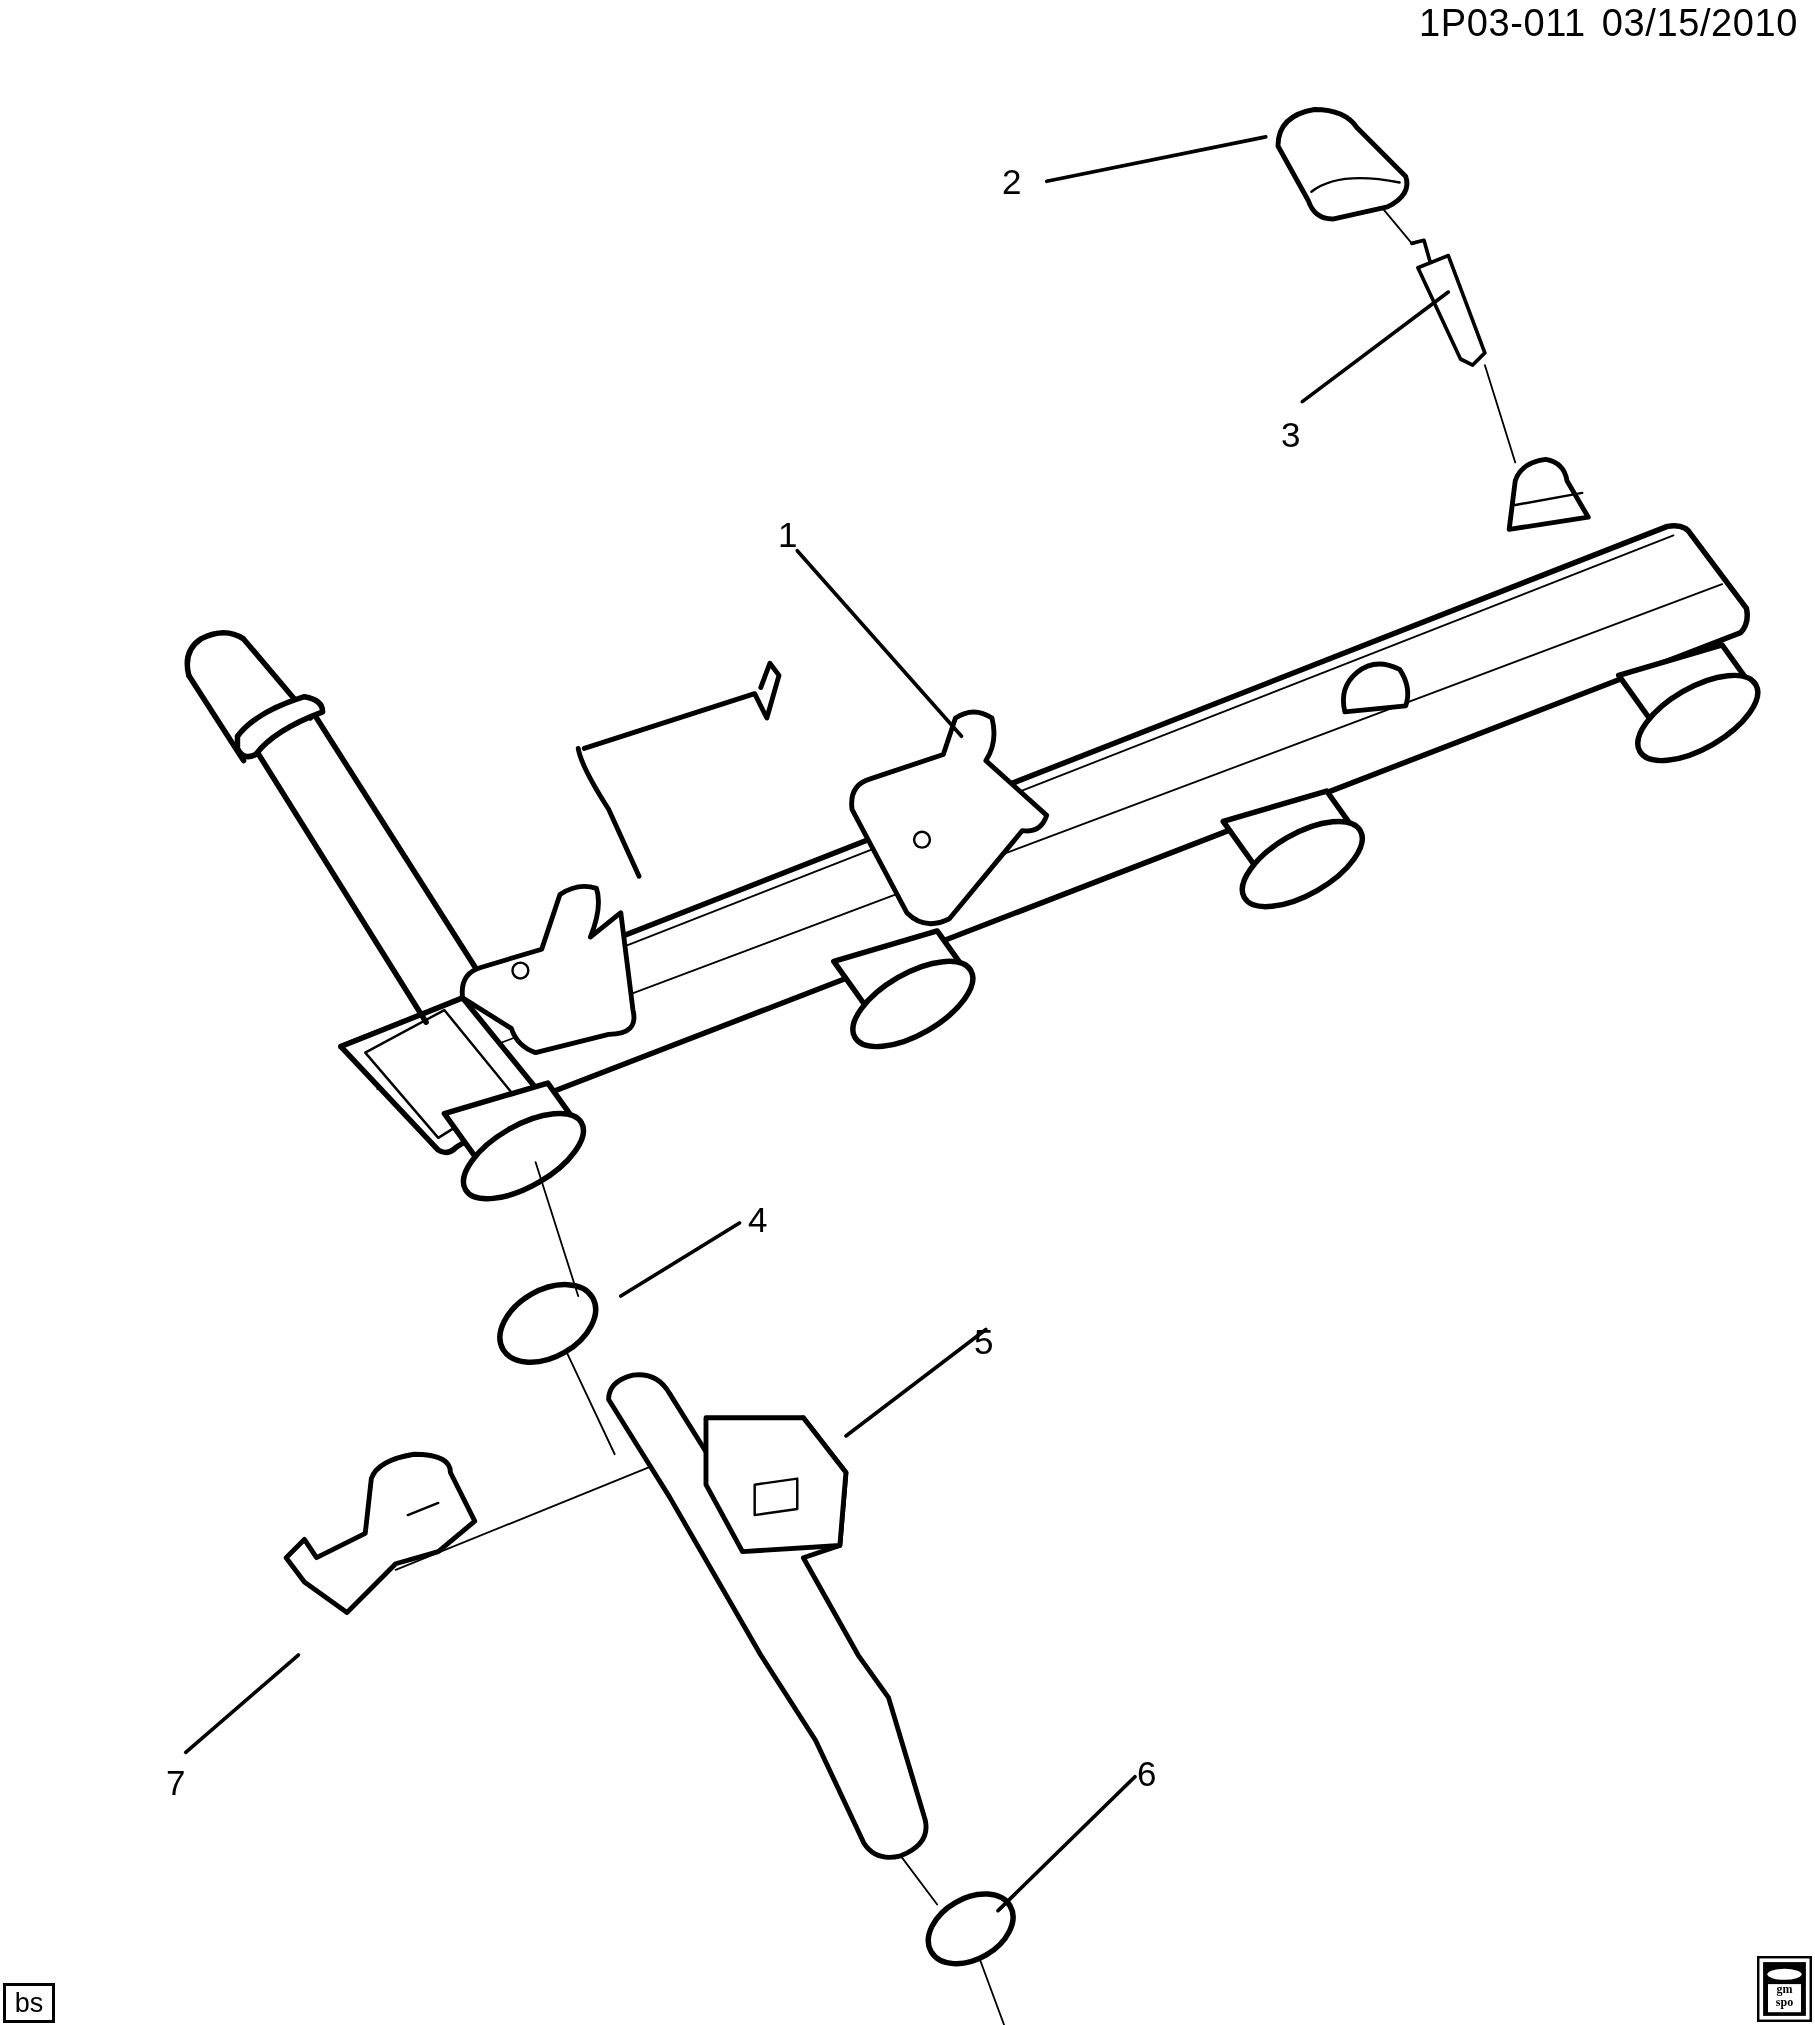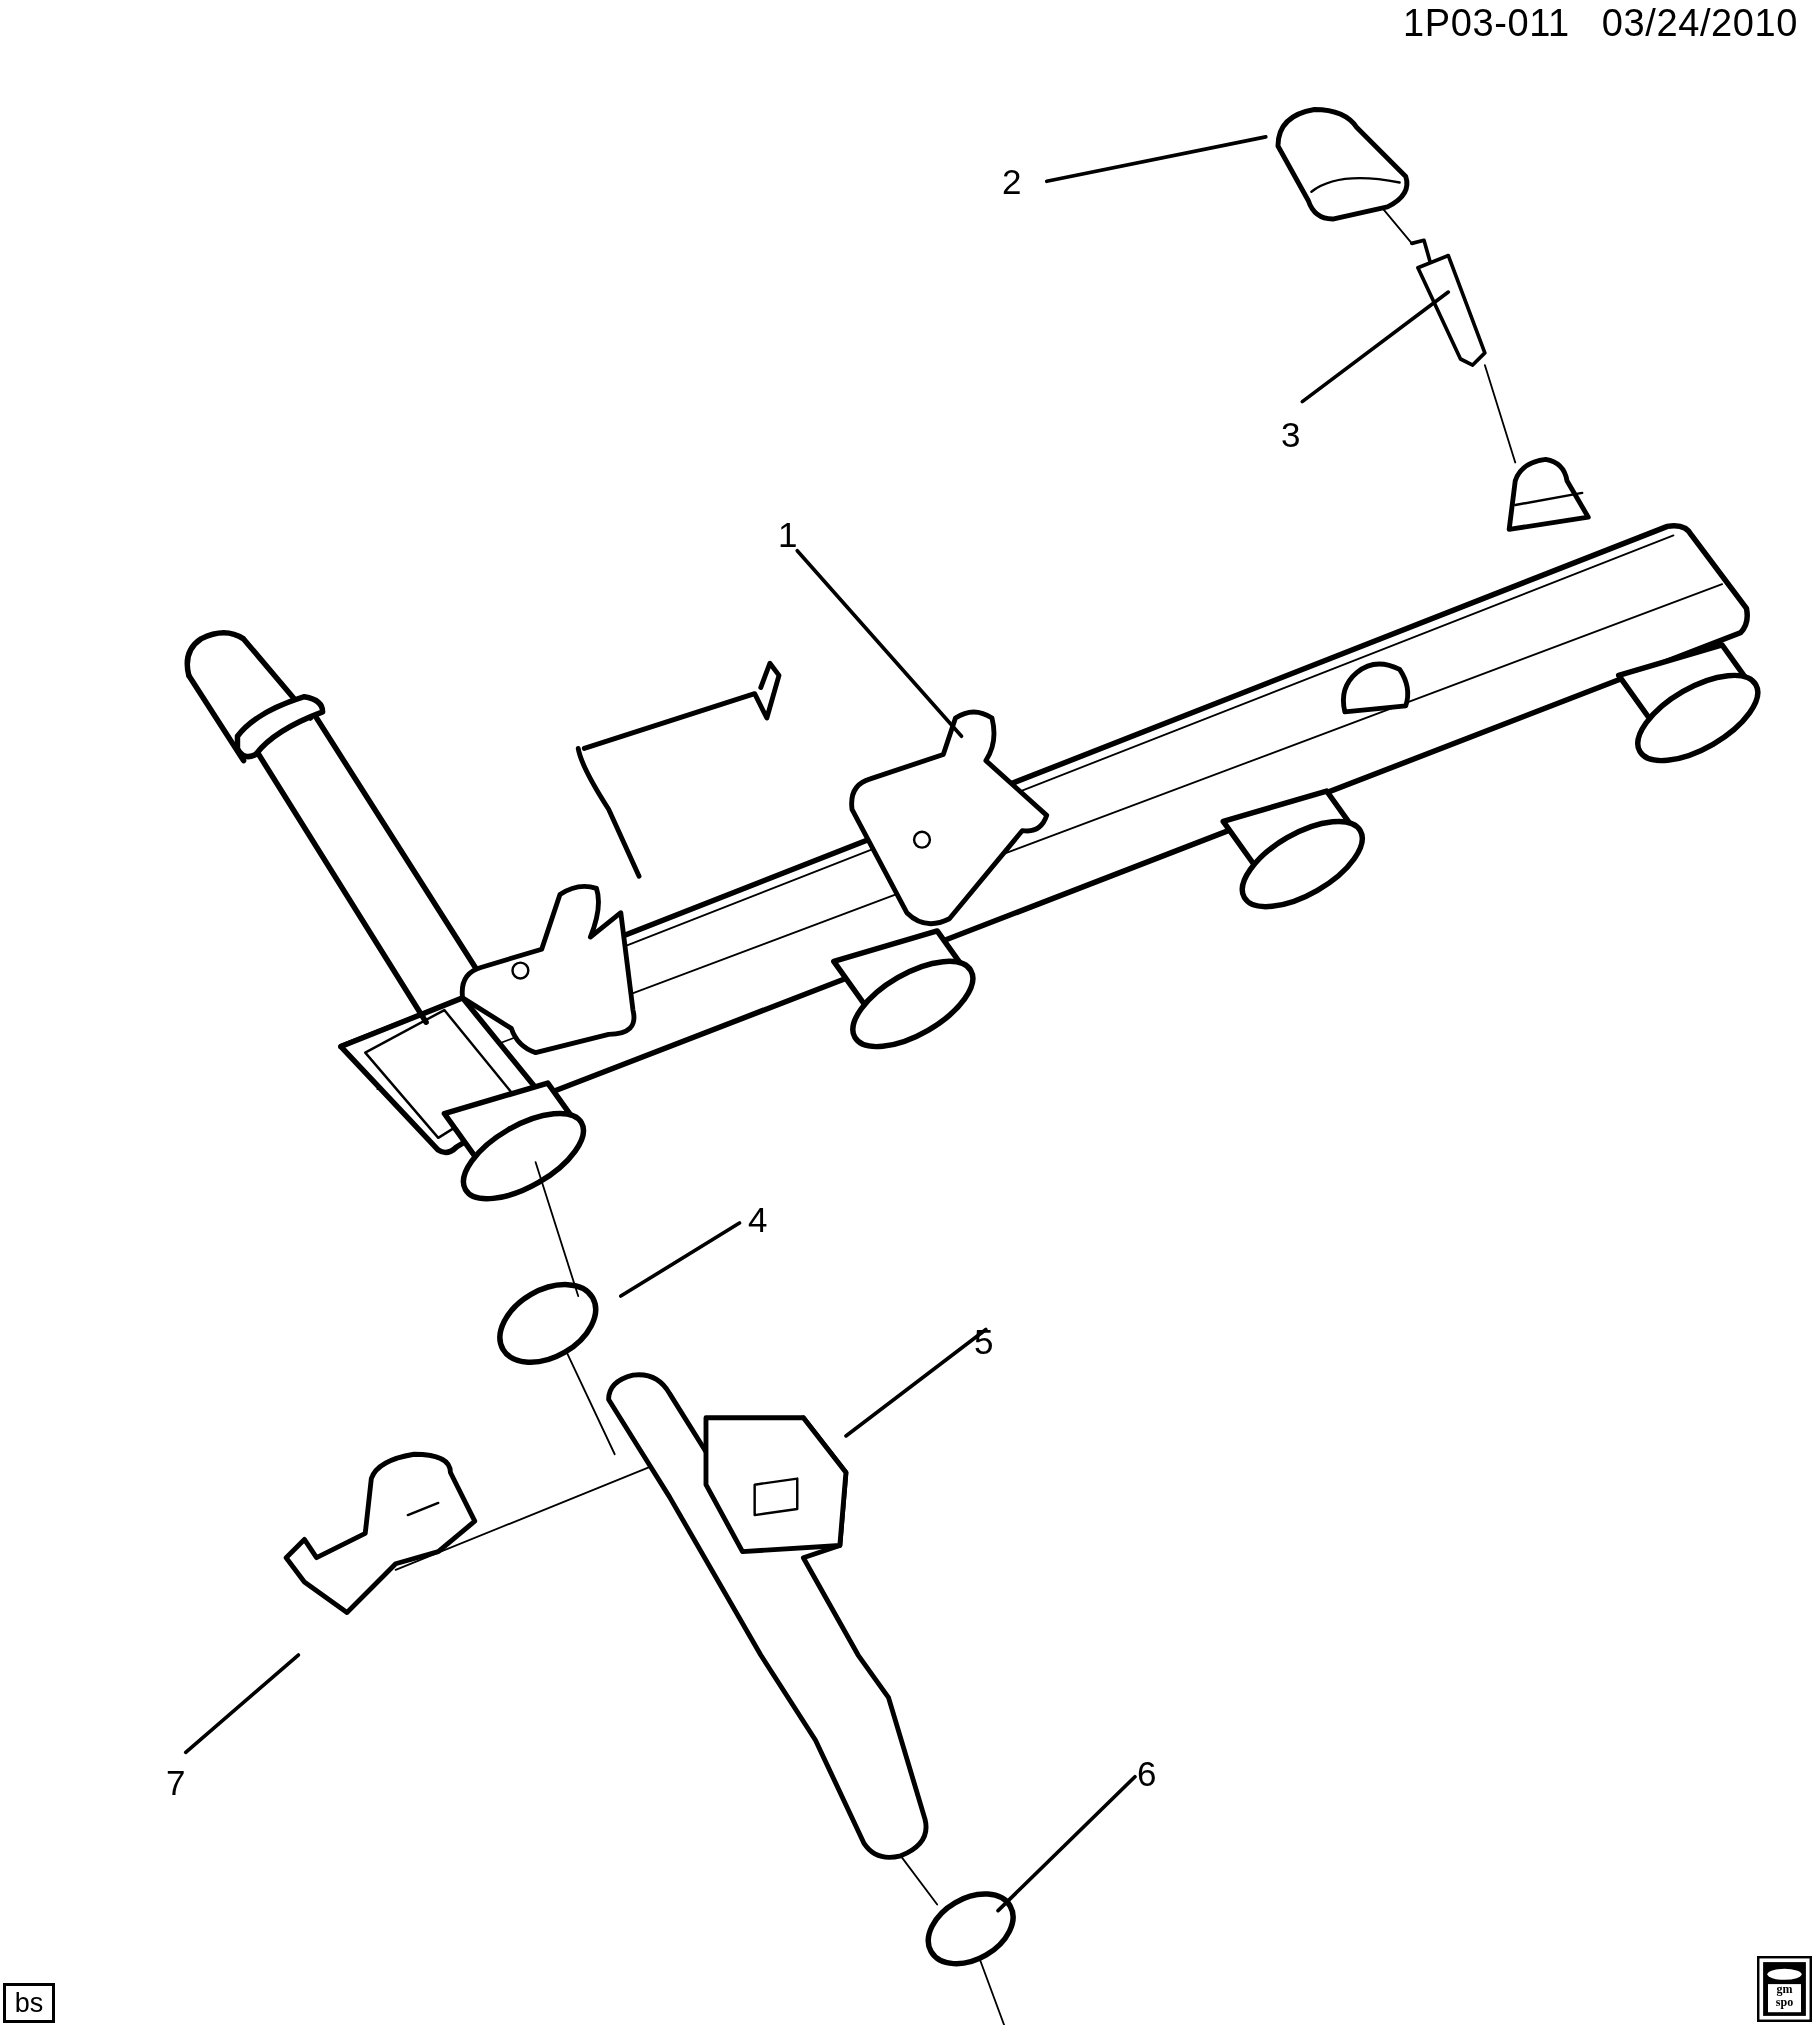--- a/index.html
+++ b/index.html
@@ -1,32 +1,32 @@
 <!DOCTYPE html>
 <html style="font-size:9.7px"><head>
 <meta charset="utf-8">
 <style>
   html, body { margin:0; padding:0; background:#ffffff; }
   body { width:1816px; height:2025px; position:relative; overflow:hidden;
          font-family:"Liberation Sans", sans-serif; color:#000; }
   .hdr { position:absolute; top:2.4px; right:18px; font-size:38px; letter-spacing:0.6px;
          white-space:nowrap; }
-  .hdr span { margin-left:32px; }
+  .hdr span { margin-left:16px; }
   svg.art { position:absolute; left:0; top:0; }
   .callout { position:absolute; font-size:35px; line-height:1; }
   .bs { position:absolute; left:3px; top:1975px; width:52px; height:40px;
         border:3.7px solid #000; box-sizing:border-box; font-size:27px;
         display:flex; align-items:center; justify-content:center;margin-top:8px; }
   .gm { position:absolute; left:1757px; top:1956px; width:55px; height:66px; }
 </style>
 </head>
 <body>
 
 <div class="hdr">
-  <span>1P03-011</span><span>03/24/2010</span>
+  <span>1P03-011</span><span>03/15/2010</span>
 </div>
 
 <svg class="art" width="1816" height="2025" viewBox="0 0 2984 3328" fill="none" stroke="#000" stroke-linejoin="round" stroke-linecap="round">
 
   <g stroke-width="9">
     <path d="M560 1720 L2740 865 Q2770 860 2780 880 L2870 1000 Q2875 1025 2860 1040 L880 1805 Q860 1812 850 1795 Z" fill="#fff"></path>
     <path d="M580 1730 L2750 880" stroke-width="3"></path>
     <path d="M620 1790 L2830 960" stroke-width="3"></path>
 
     <path d="M560 1720 L720 1890 Q735 1900 750 1885 L890 1800 L760 1640 Z" fill="#fff"></path>

